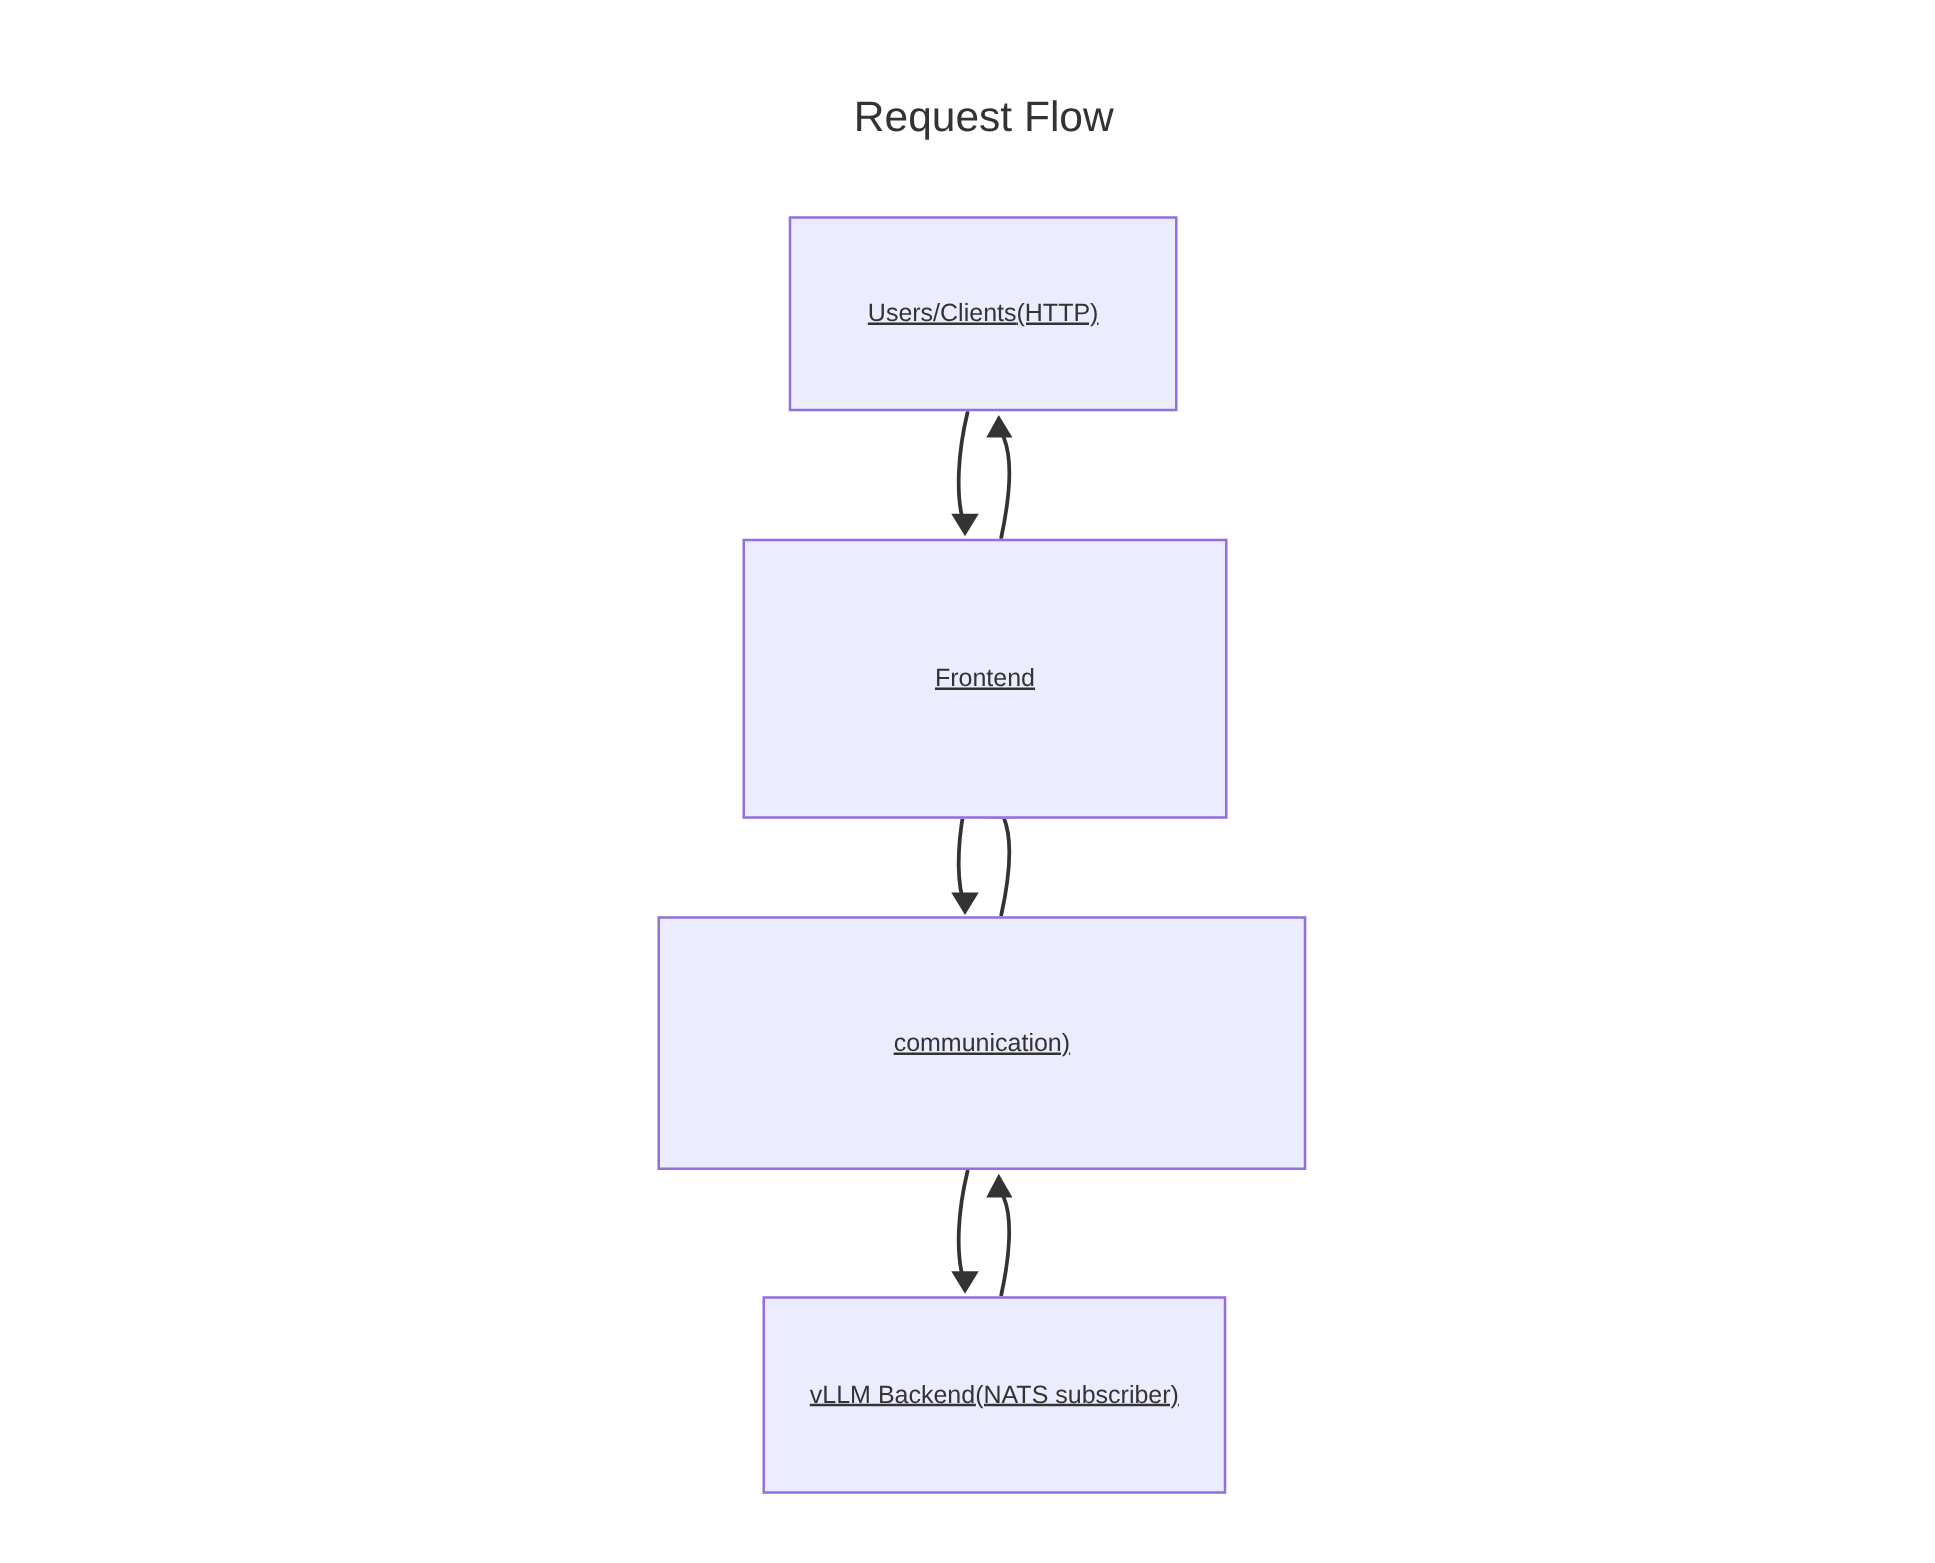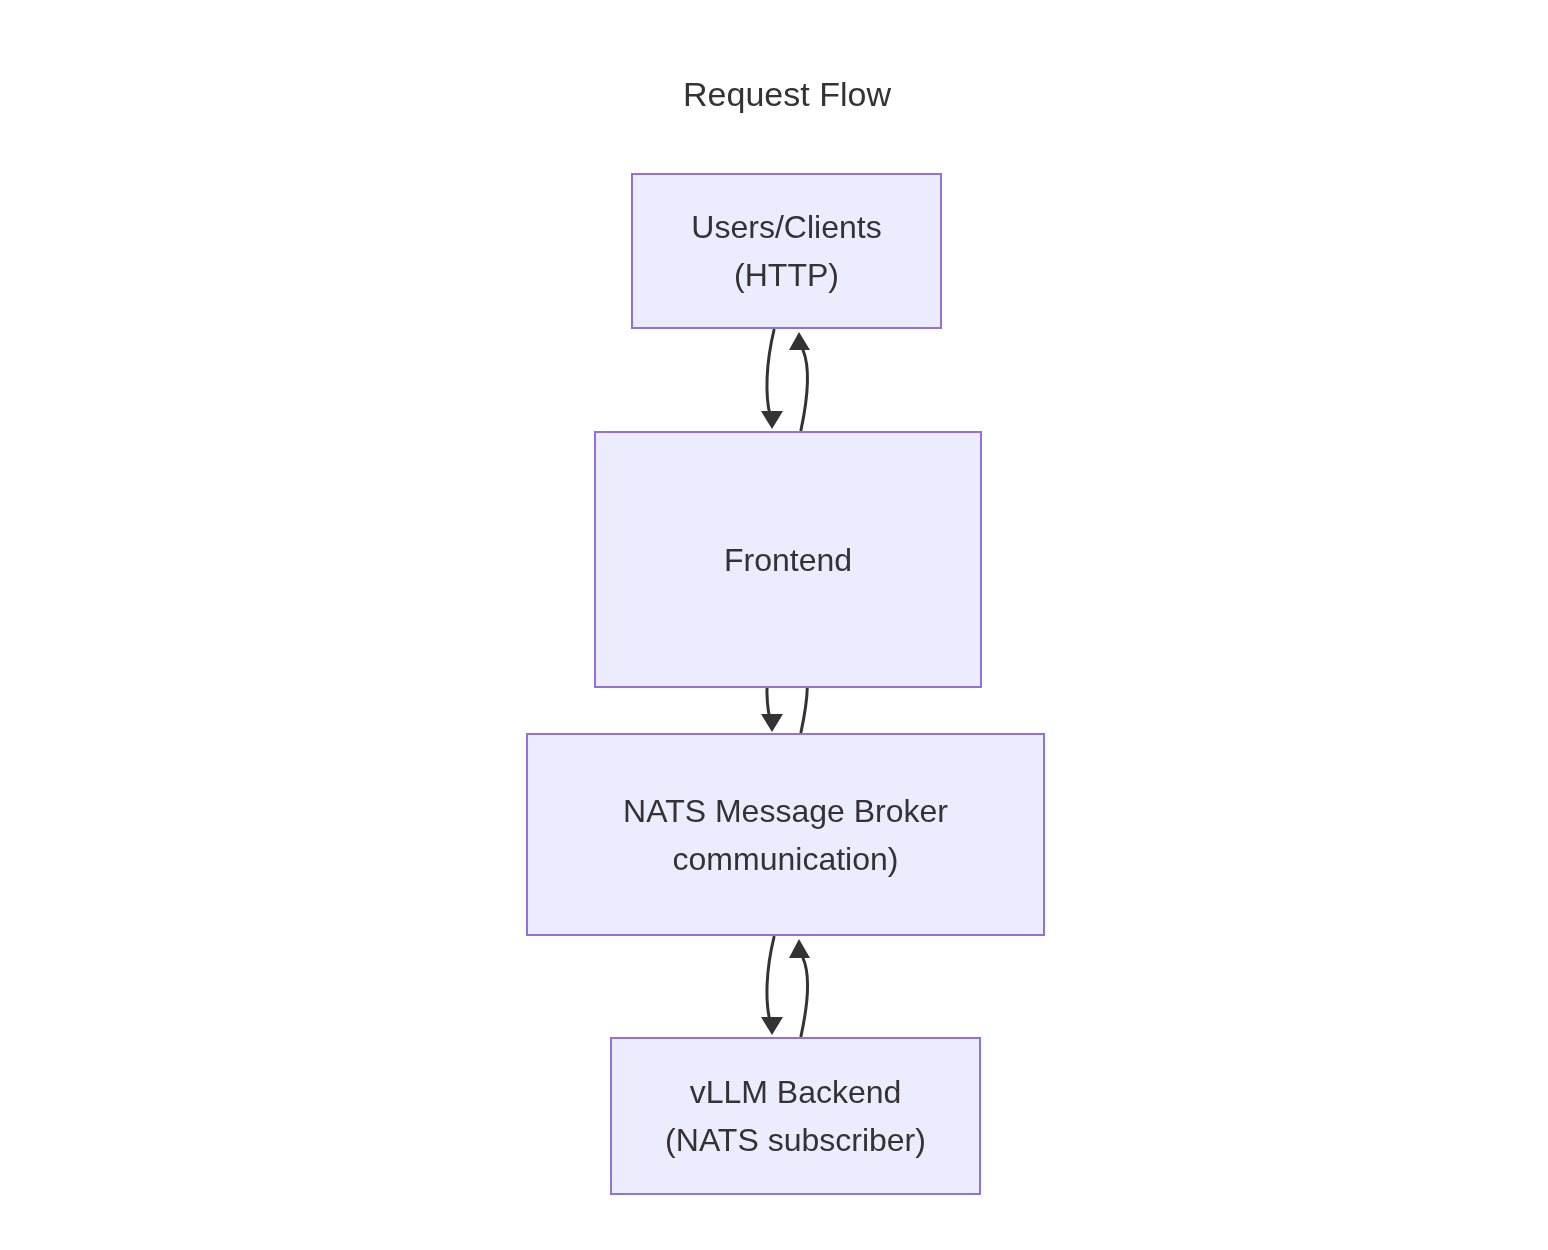--- a/index.html
+++ b/index.html
@@ -41,30 +41,31 @@
     fill: var(--arrow, #333333);
     stroke: none;
   }
   .node {
     position: absolute;
     box-sizing: border-box;
     background: var(--node-fill, #ECECFF);
     border: 2px solid var(--node-border, #9370DB);
     color: var(--text, #333333);
     display: flex;
-    flex-direction: column;
+    flex-direction: row;
     justify-content: center;
     align-items: center;
     text-align: center;
-    font-size: 32px;
+    font-size: 20px;
     line-height: 48px;
     font-weight: 400;
+    text-decoration: underline;
   }
   .node-users    { left: 631px; top: 150px;  width: 311px; height: 156px; }
-  .node-frontend { left: 594px; top: 408px;  width: 388px; height: 257px; text-align: center; }
+  .node-frontend { left: 594px; top: 408px;  width: 388px; height: 224px; text-align: center; }
   .node-nats     { left: 526px; top: 710px;  width: 519px; height: 203px; }
   .node-vllm     { left: 610px; top: 1014px; width: 371px; height: 158px; justify-content: center; }
   .node-line { white-space: nowrap; }
 </style>
 </head>
 <body>
 
 <div class="canvas">
 
   <div class="diagram-title">Request Flow</div>
@@ -96,21 +97,20 @@
   <div class="node node-users">
     <div class="node-line">Users/Clients</div>
     <div class="node-line">(HTTP)</div>
   </div>
 
   <div class="node node-frontend">
     <div class="node-line">Frontend</div>
   </div>
 
   <div class="node node-nats">
-    <div class="node-line">NATS Message Broker</div>
     <div class="node-line">communication)</div>
   </div>
 
   <div class="node node-vllm">
     <div class="node-line">vLLM Backend</div>
     <div class="node-line">(NATS subscriber)</div>
   </div>
 
 </div>
 

